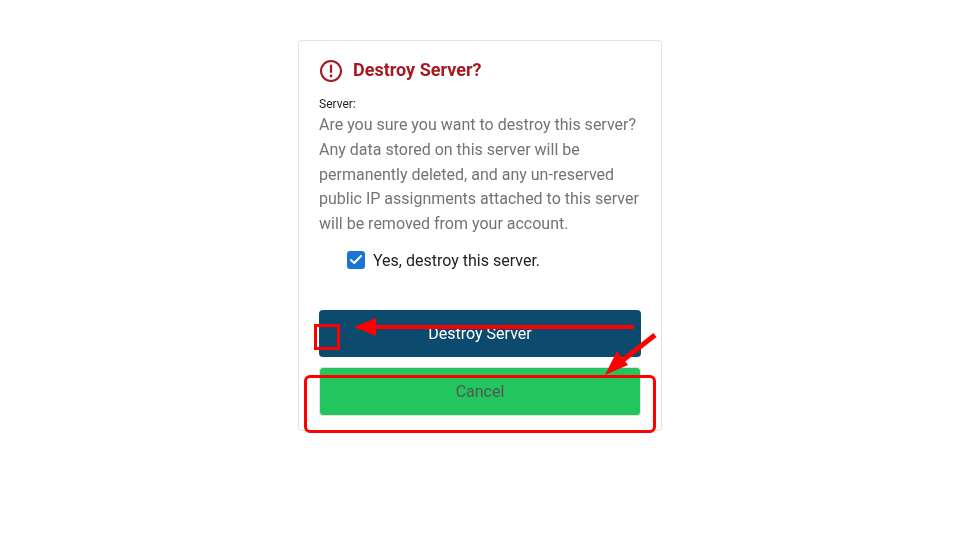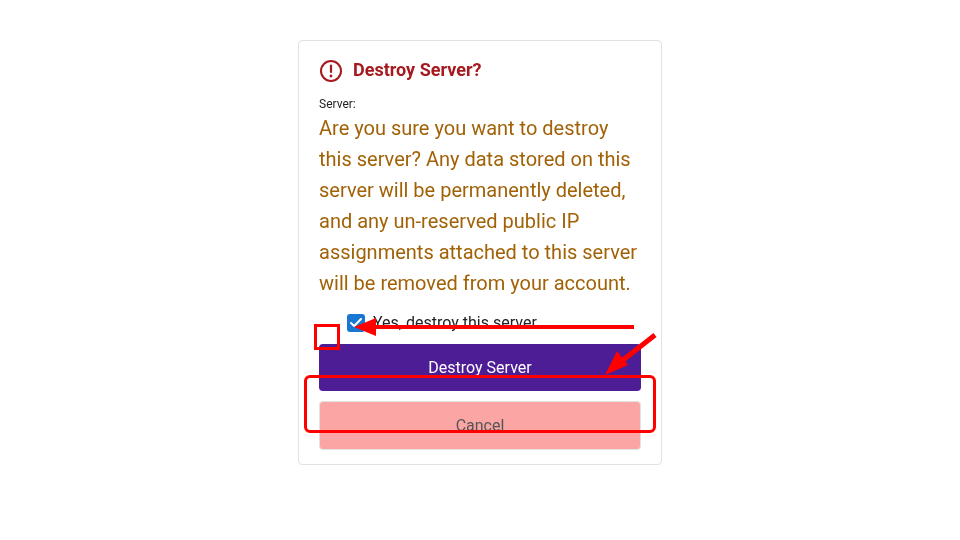--- a/index.html
+++ b/index.html
@@ -36,30 +36,30 @@
       font-size: 18px;
       font-weight: 700;
       color: #a6191f;
     }
     .server-label {
       font-size: 12px;
       color: #222;
       margin-bottom: 2px;
     }
     .dialog-body {
-      font-size: 20px;
-      color: #a16207;
+      font-size: 16px;
+      color: #737373;
       line-height: 1.55;
       margin-bottom: 14px;
     }
     .confirm-row {
       display: flex;
       align-items: center;
       gap: 8px;
-      margin-bottom: 12px;
+      margin-bottom: 40px;
       padding-left: 28px;
     }
     .checkbox {
       width: 18px;
       height: 18px;
       border-radius: 3px;
       background: #1976d2;
       display: flex;
       align-items: center;
       justify-content: center;
@@ -76,26 +76,26 @@
       width: 100%;
       text-align: center;
       padding: 14px 0;
       font-size: 16px;
       border-radius: 4px;
       cursor: pointer;
       border: none;
       font-family: inherit;
     }
     .btn-destroy {
-      background: #4c1d95;
+      background: #0c4a6e;
       color: #fff;
       margin-bottom: 10px;
     }
     .btn-cancel {
-      background: #fca5a5;
+      background: #22c55e;
       color: #555;
       border: 1px solid #e2e2e2;
     }
     
     .anno-box {
       position: absolute;
       border: 3px solid #ff0000;
       pointer-events: none;
     }
     .anno-box.checkbox-box {

